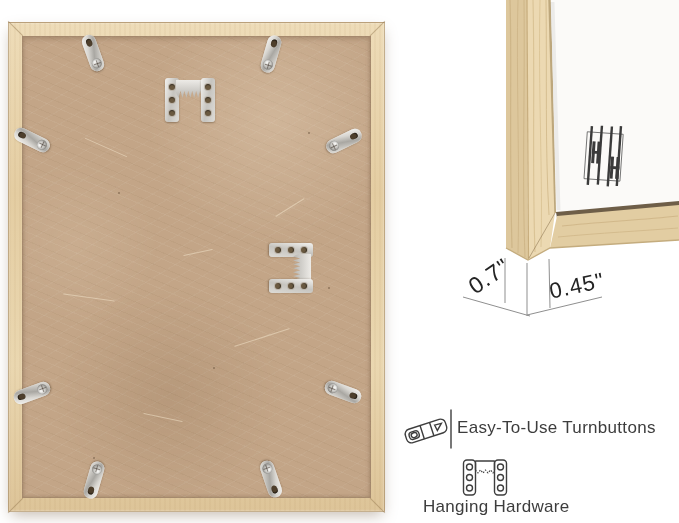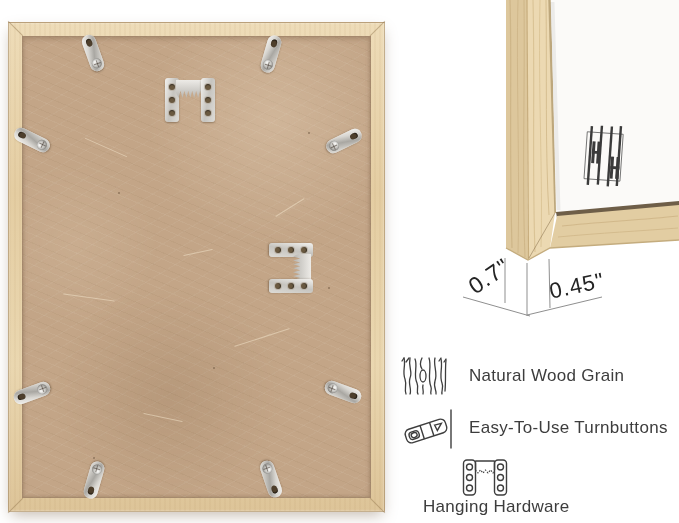--- a/index.html
+++ b/index.html
@@ -67,21 +67,21 @@
   .dim-depth{left:459px;top:260px;width:60px;height:32px;font-size:23px;transform:rotate(-34deg);}
   .dim-face{left:542px;top:272px;width:70px;height:28px;font-size:22px;transform:rotate(-12deg);}
 
   
   .feature-row{position:absolute;left:401px;display:flex;align-items:center;}
   .feature-row.r1{top:356px;height:40px;}
   .feature-row.r2{top:404px;height:48px;}
   .feature-row.r3{top:457px;height:42px;flex-direction:column;}
   .feature-label{color:#3d3d3d;font-size:17px;letter-spacing:.3px;white-space:nowrap;}
   .r1 .feature-label{margin-left:22px;}
-  .r2 .feature-label{margin-left:14px;}
+  .r2 .feature-label{margin-left:2px;}
   .r3 .feature-label{margin-left:22px;}
   .ficon{flex:0 0 auto;}
 </style>
 </head>
 <body>
 
 <div class="canvas">
 
   <div class="back-photo">
     <div class="frame-border"></div>
@@ -217,36 +217,20 @@
       <line x1="87" y1="263" x2="87" y2="316"></line>
       <line x1="109" y1="259" x2="110" y2="308"></line>
       <line x1="23" y1="297" x2="90" y2="316"></line>
       <line x1="87" y1="315" x2="162" y2="297"></line>
     </g>
   </svg>
 
   <div class="dim-label dim-depth">0.7"</div>
   <div class="dim-label dim-face">0.45"</div>
 
-  <div class="feature-row r1">
-    <svg class="ficon" width="46" height="38" viewBox="0 0 46 38" fill="none" stroke="#3e3e3e" stroke-width="1.3" stroke-linecap="round">
-      <path d="M3,1 C5,8 1,15 4,22 C6,28 3,33 5,37"></path>
-      <path d="M9,1 C7,10 12,15 9,21 C7,27 11,33 9,37"></path>
-      <path d="M14,2 C17,9 12,18 16,26 C18,31 15,35 17,37"></path>
-      <path d="M21,1 C19,5 19,9 21,12"></path>
-      <ellipse cx="22" cy="19" rx="3" ry="6"></ellipse>
-      <path d="M22,28 C21,31 23,34 22,37"></path>
-      <path d="M28,1 C31,10 26,20 30,30 C31,33 29,35 30,37"></path>
-      <path d="M34,1 C32,8 37,16 34,24 C32,30 36,34 35,37"></path>
-      <path d="M40,2 C42,10 38,18 41,26 C43,31 40,34 41,37"></path>
-      <path d="M45,3 C44,12 45,22 44,34"></path>
-      <path d="M1,4 L3,1 M5,5 L8,1 M38,4 L40,1 M43,5 L45,2"></path>
-    </svg>
-    <span class="feature-label">Natural Wood Grain</span>
-  </div>
 
   <div class="feature-row r2">
     <svg class="ficon" width="54" height="48" viewBox="0 0 54 48" fill="none" stroke="#3e3e3e" stroke-width="1.4" stroke-linecap="round">
       <line x1="50" y1="6" x2="50" y2="44"></line>
       <g transform="rotate(-18 25 27)">
         <rect x="4" y="20" width="42" height="14" rx="5"></rect>
         <rect x="7.5" y="23.5" width="10" height="7.5" rx="3"></rect>
         <ellipse cx="12.5" cy="27.2" rx="3" ry="2.4"></ellipse>
         <line x1="21" y1="20.5" x2="21" y2="33.5"></line>
         <line x1="31" y1="20.5" x2="31" y2="33.5"></line>

